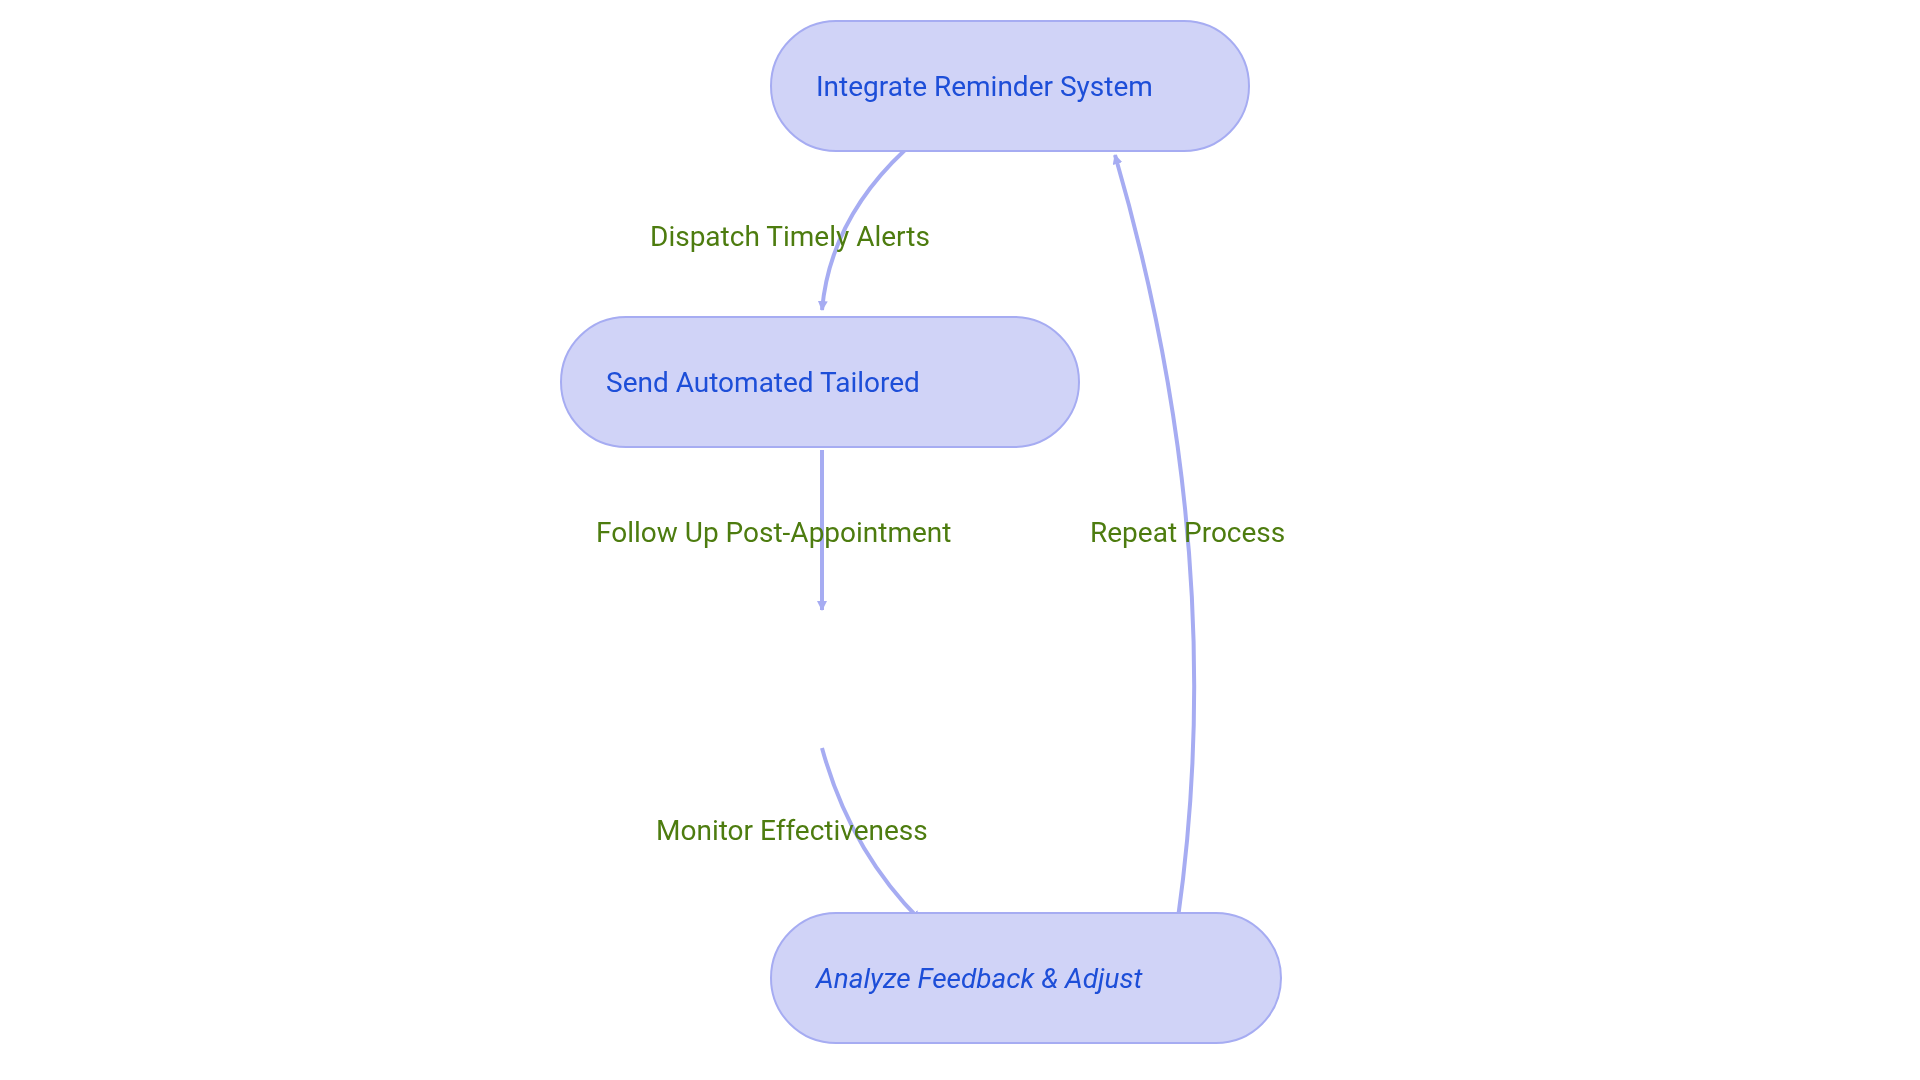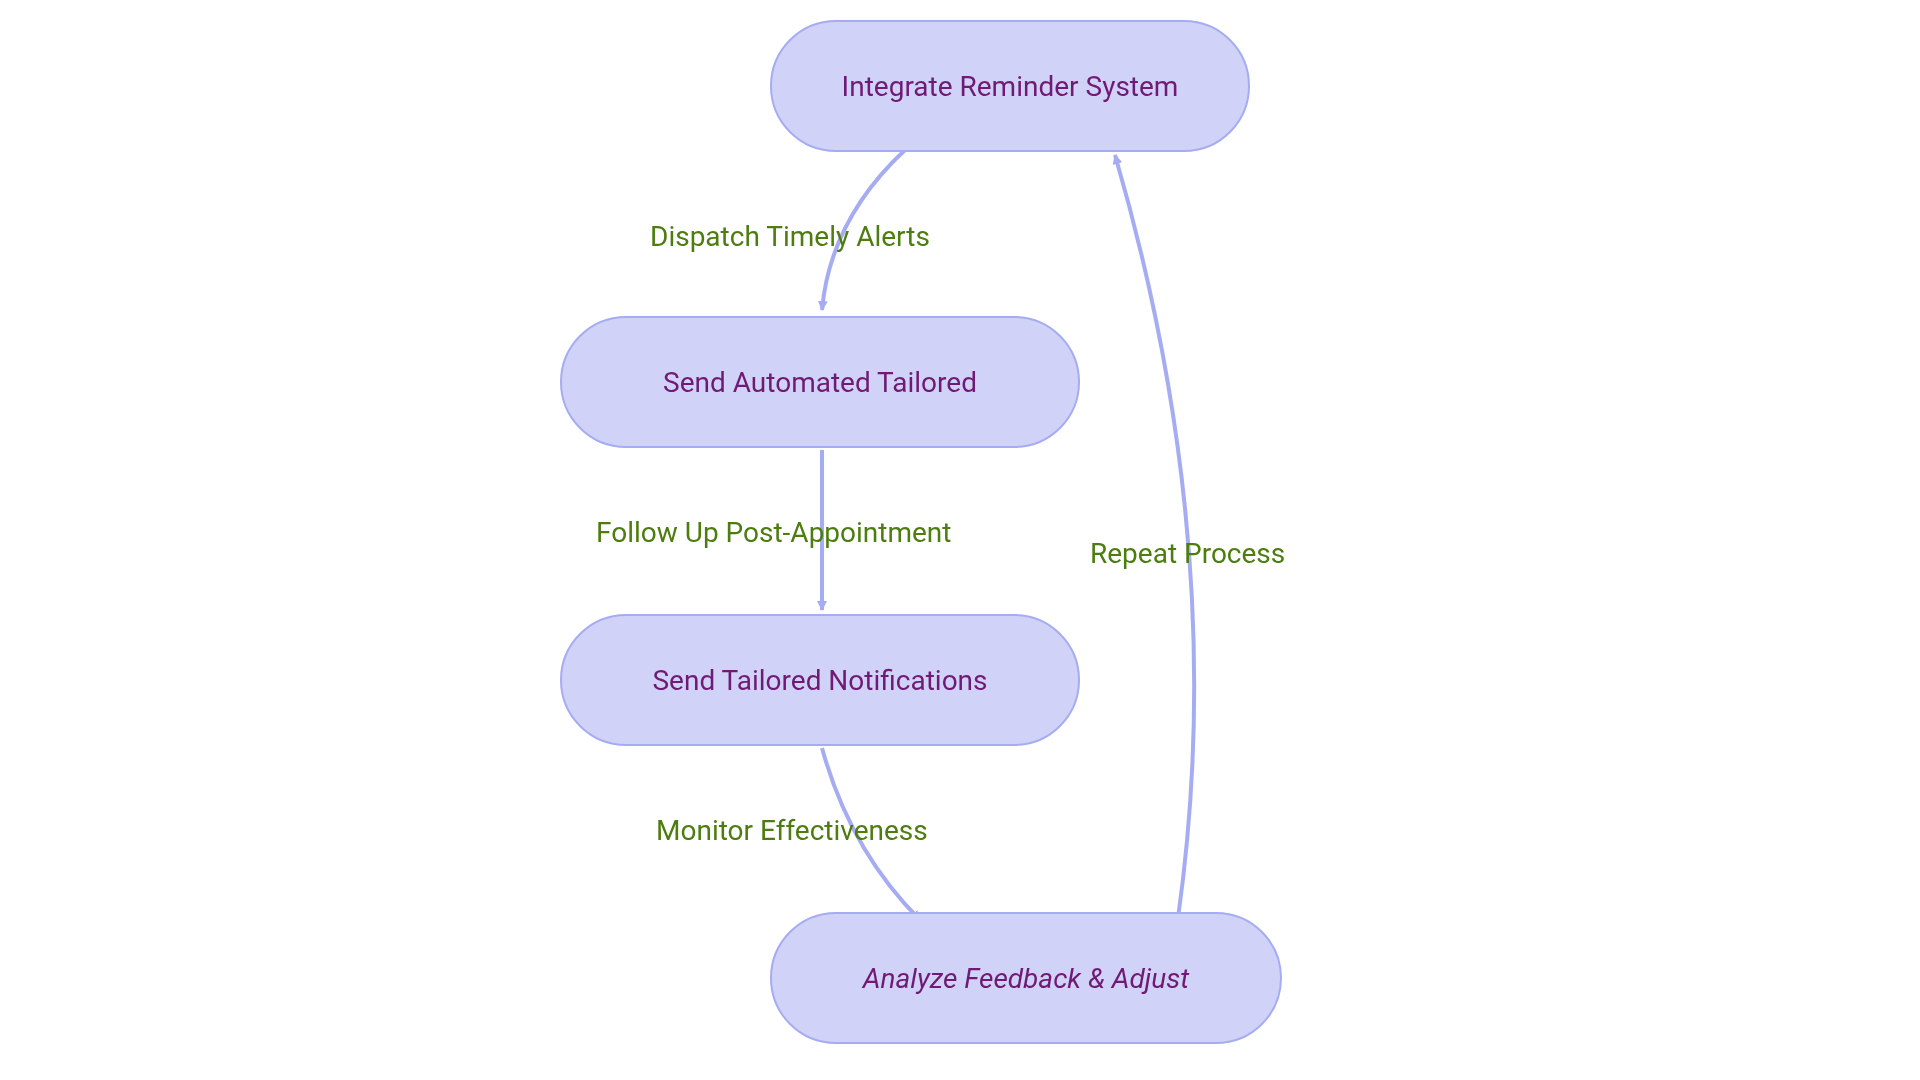--- a/index.html
+++ b/index.html
@@ -16,22 +16,22 @@
     width: 100%;
     height: 100%;
   }
   .node {
     position: absolute;
     background: #d0d3f7;
     border: 2px solid #a6acf2;
     border-radius: 999px;
     display: flex;
     align-items: center;
-    justify-content: center;
-    color: #701a75;
+    justify-content: flex-start;
+    color: #1d4ed8;
     font-size: 28px;
     font-weight: 400;
     padding: 0 44px;
   }
   .edge-label {
     position: absolute;
     color: #4d7c0f;
     font-size: 28px;
     font-weight: 400;
     white-space: nowrap;
@@ -67,37 +67,34 @@
   </svg>
 
   <div class="node" style="left:770px; top:20px; width:480px; height:132px;">
     <span>Integrate Reminder System</span>
   </div>
 
   <div class="node" style="left:560px; top:316px; width:520px; height:132px;">
     <span>Send Automated Tailored</span>
   </div>
 
-  <div class="node" style="left:560px; top:614px; width:520px; height:132px;">
-    <span>Send Tailored Notifications</span>
-  </div>
 
   <div class="node" style="left:770px; top:912px; width:512px; height:132px;font-style:italic;">
     <span>Analyze Feedback &amp; Adjust</span>
   </div>
 
   <div class="edge-label" style="left:650px; top:220px;">
     <span>Dispatch Timely Alerts</span>
   </div>
 
   <div class="edge-label" style="left:596px; top:516px;">
     <span>Follow Up Post-Appointment</span>
   </div>
 
   <div class="edge-label" style="left:656px; top:814px;">
     <span>Monitor Effectiveness</span>
   </div>
 
-  <div class="edge-label" style="left:1090px; top:537px;">
+  <div class="edge-label" style="left:1090px; top:516px;">
     <span>Repeat Process</span>
   </div>
 
 </div>
 
 </body></html>

